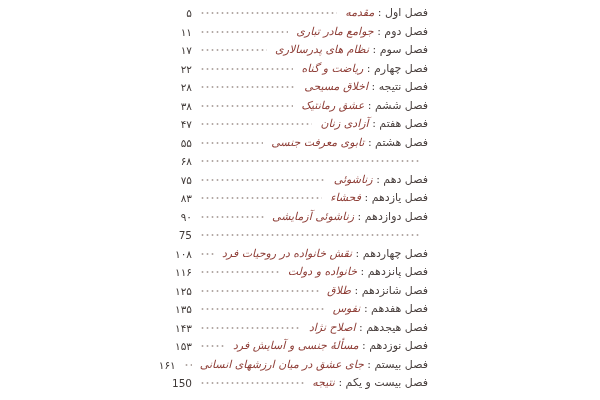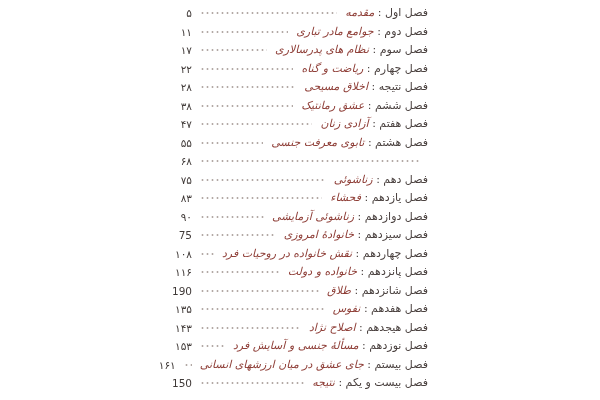--- a/index.html
+++ b/index.html
@@ -138,41 +138,40 @@
     <span class="pagenum"><span class="inner">۸۳</span></span>
   </div>
 
   <div class="toc-row">
     <span class="chapter"><span>فصل دوازدهم</span><span> : </span><span class="title">زناشوئی آزمایشی</span></span>
     <span class="dots"></span>
     <span class="pagenum"><span class="inner">۹۰</span></span>
   </div>
 
   <div class="toc-row">
-    <span class="chapter"><span>فصل سیزدهم</span><span> : </span><span class="title">خانوادۀ امروزی</span></span>
     <span class="dots"></span>
     <span class="pagenum"><span class="inner">75</span></span>
   </div>
 
   <div class="toc-row">
     <span class="chapter"><span>فصل چهاردهم</span><span> : </span><span class="title">نقش خانواده در روحیات فرد</span></span>
     <span class="dots"></span>
     <span class="pagenum"><span class="inner">۱۰۸</span></span>
   </div>
 
   <div class="toc-row">
     <span class="chapter"><span>فصل پانزدهم</span><span> : </span><span class="title">خانواده و دولت</span></span>
     <span class="dots"></span>
     <span class="pagenum"><span class="inner">۱۱۶</span></span>
   </div>
 
   <div class="toc-row">
     <span class="chapter"><span>فصل شانزدهم</span><span> : </span><span class="title">طلاق</span></span>
     <span class="dots"></span>
-    <span class="pagenum"><span class="inner">190</span></span>
+    <span class="pagenum"><span class="inner">۱۲۵</span></span>
   </div>
 
   <div class="toc-row">
     <span class="chapter"><span>فصل هفدهم</span><span> : </span><span class="title">نفوس</span></span>
     <span class="dots"></span>
     <span class="pagenum"><span class="inner">۱۳۵</span></span>
   </div>
 
   <div class="toc-row">
     <span class="chapter"><span>فصل هیجدهم</span><span> : </span><span class="title">اصلاح نژاد</span></span>

